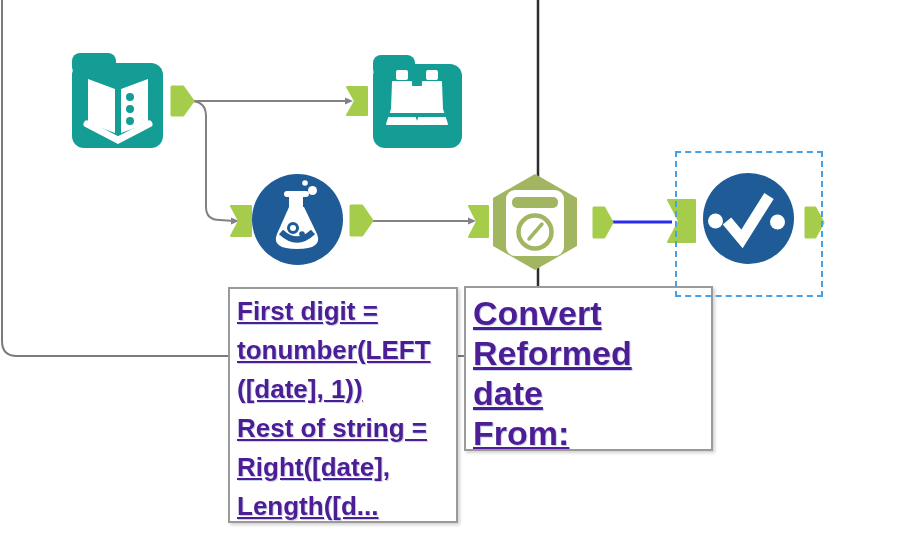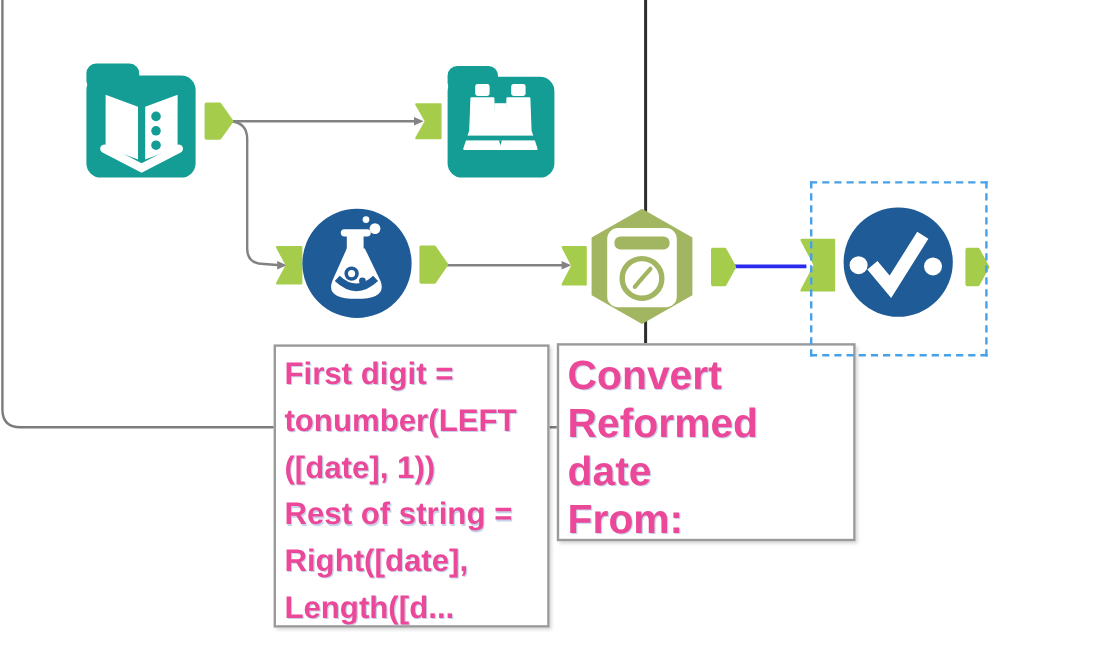--- a/index.html
+++ b/index.html
@@ -6,22 +6,23 @@
   .canvas{
     position:relative;width:922px;height:542px;background:#ffffff;
     overflow:hidden;font-family:"Liberation Sans","DejaVu Sans",sans-serif;
   }
   .layer{position:absolute;left:0;top:0;width:922px;height:542px;}
   .tool{position:absolute;}
   .annotation{
     position:absolute;background:#ffffff;border:2px solid #9a9a9a;
     box-shadow:2px 2px 3px rgba(0,0,0,0.18);
     box-sizing:border-box;overflow:hidden;
-    font-weight:bold;color:#ec4899;white-space:pre-line;
+    font-weight:bold;color:#4c1d95;white-space:pre-line;
     text-shadow:1px 1px 0 rgba(95,130,190,0.35);
+    text-decoration:underline;
   }
   .annotation.note1{left:228px;top:287px;width:230px;height:236px;
     padding:3px 7px;font-size:26px;line-height:39px;}
   .annotation.note2{left:464px;top:286px;width:249px;height:165px;
     padding:5px 7px;font-size:34px;line-height:40px;}
   .selection-rect{
     position:absolute;left:675px;top:151px;width:148px;height:146px;
     box-sizing:border-box;border:2px dashed #47a1e8;
   }
 </style>

